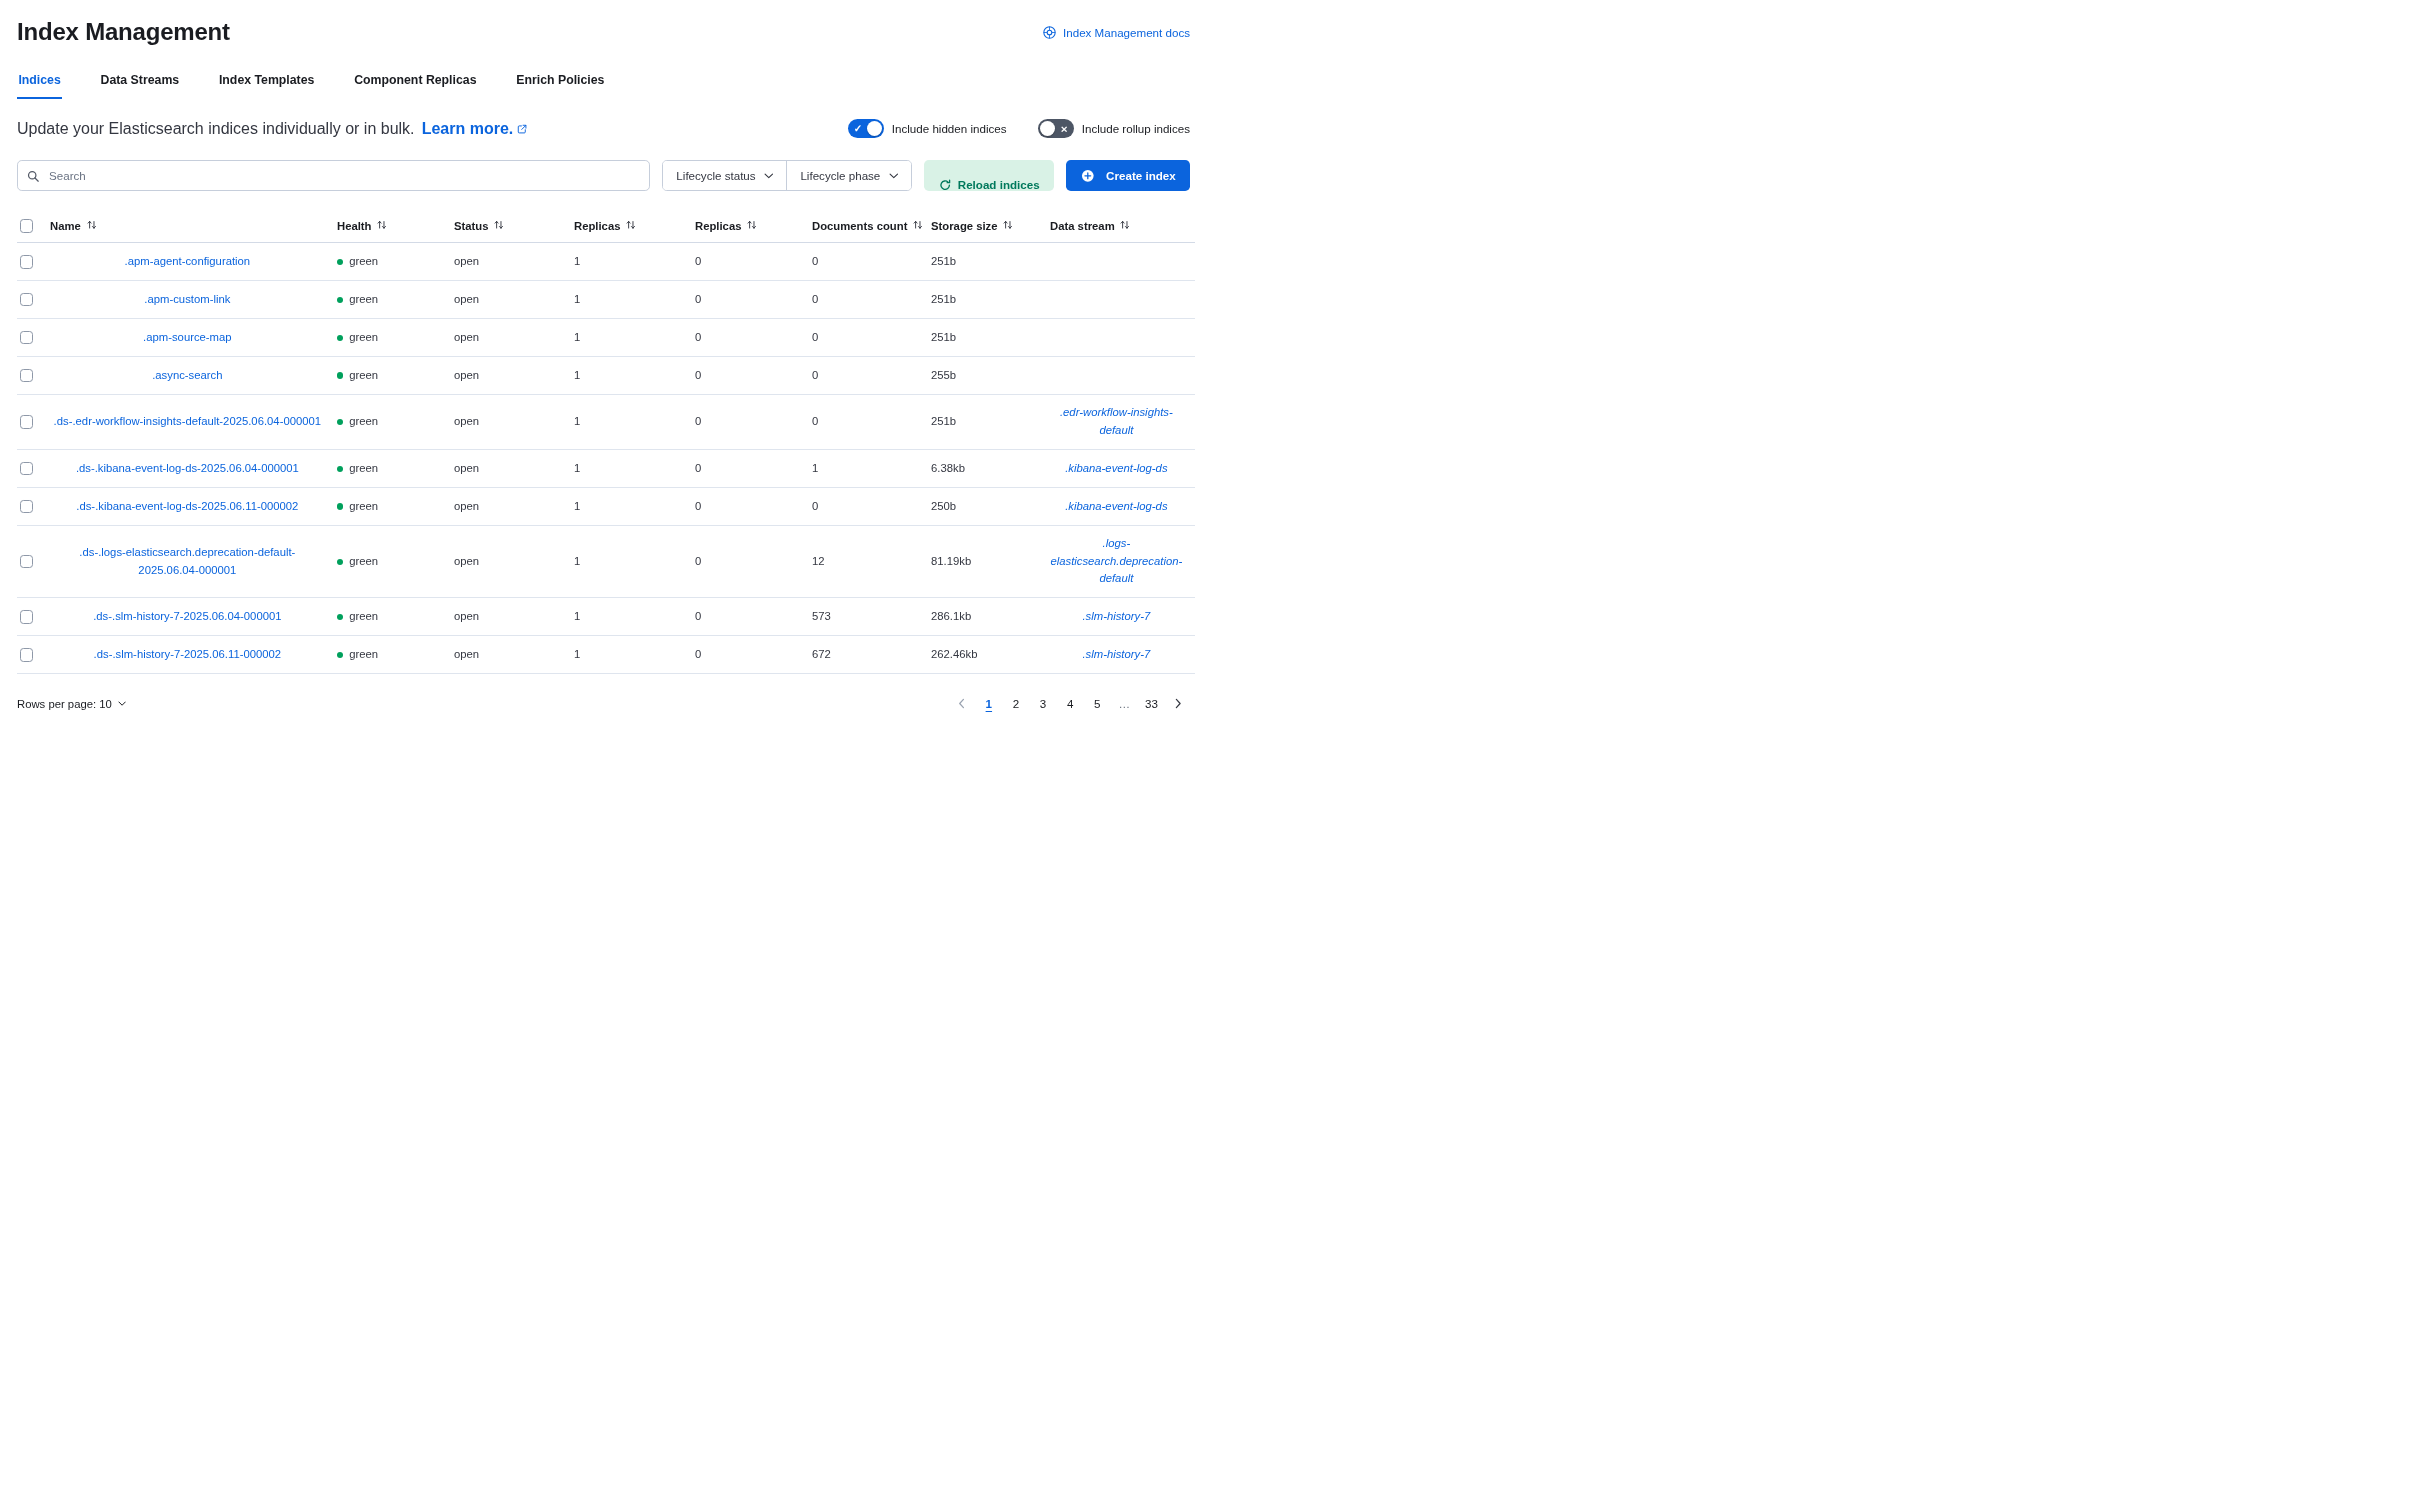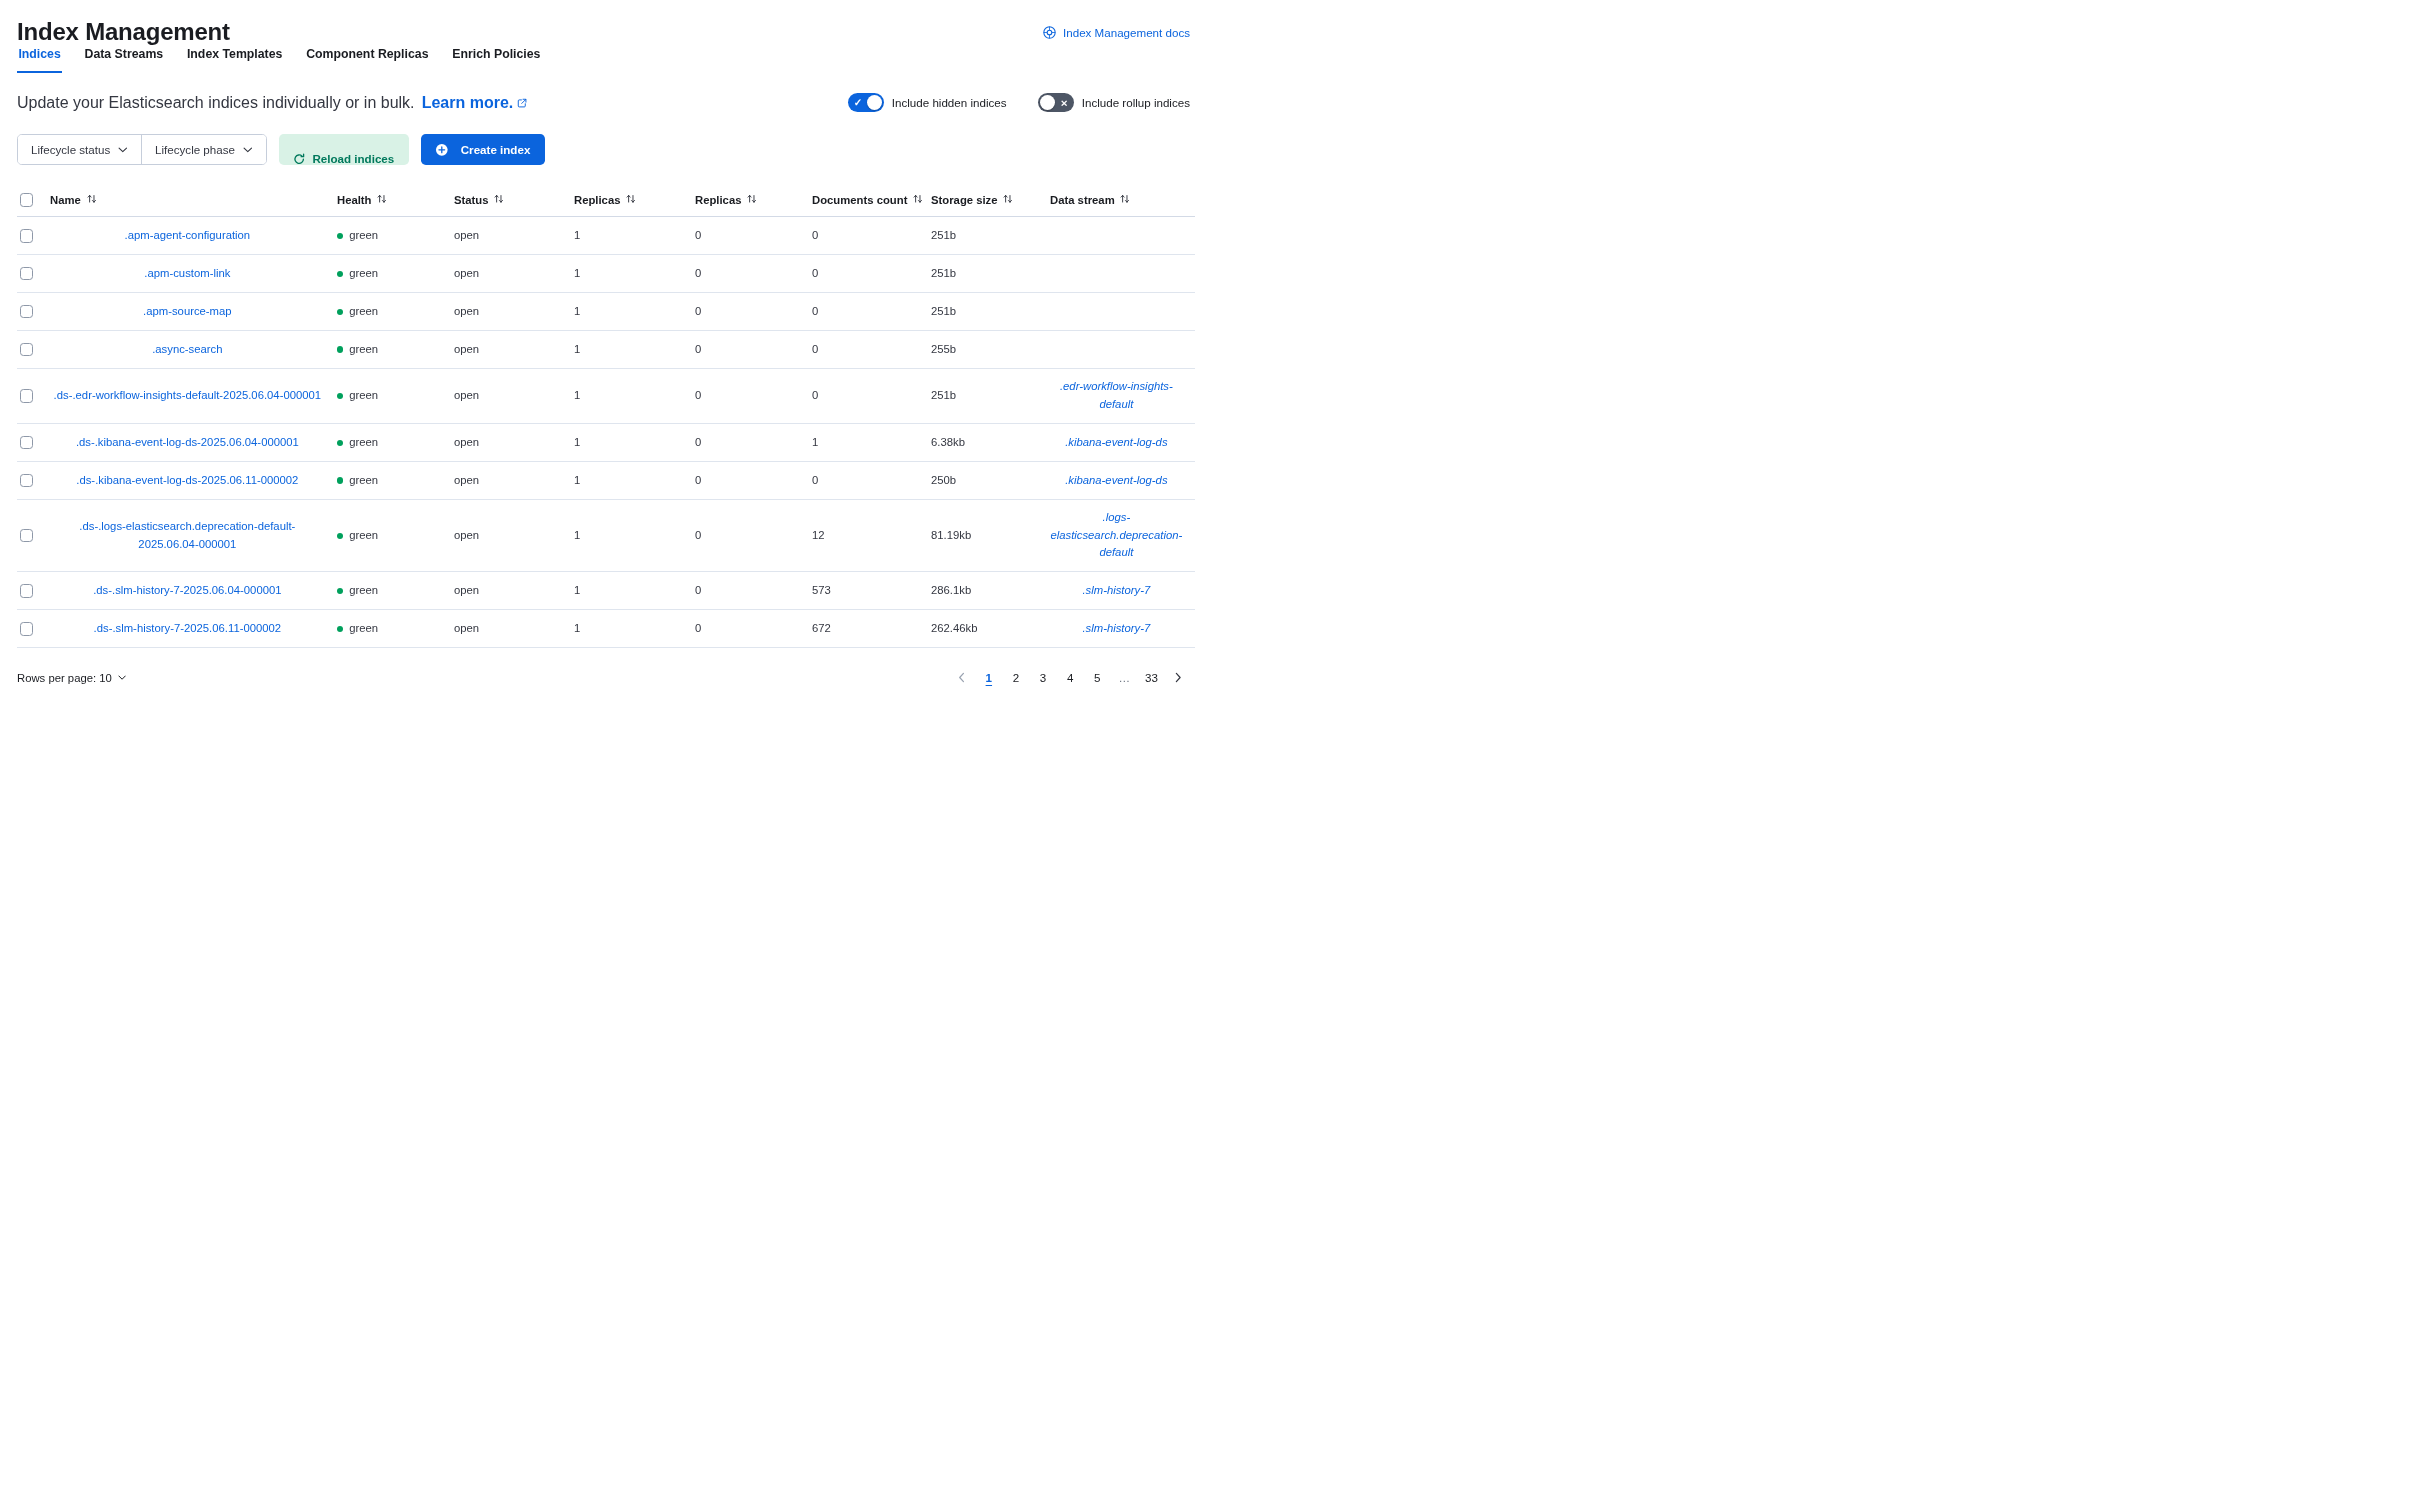--- a/index.html
+++ b/index.html
@@ -12,21 +12,21 @@
   }
   a { text-decoration: none; cursor: pointer; }
   .page { padding: 18px 17px 23px 17px; }
 
   
   .header-row { display: flex; justify-content: space-between; align-items: center; }
   .page-title { font-size: 24px; font-weight: 700; letter-spacing: -0.2px; }
   .docs-link { display: inline-flex; align-items: center; gap: 6.1px; color: #0b64dd; font-size: 11.6px; font-weight: 500; }
 
   
-  .tabs { display: flex; gap: 21px; }
+  .tabs { display: flex; gap: 37px; margin-top: 26px; }
   .tab { font-size: 12.3px; font-weight: 700; padding: 1.4px 1.4px 9.6px 1.4px; color: #1a1c21; cursor: pointer; border-bottom: 2px solid transparent; }
   .tab.active { color: #0b64dd; border-bottom-color: #0b64dd; }
 
   
   .desc-row { margin-top: 20.5px; display: flex; justify-content: space-between; align-items: center; }
   .desc { font-size: 16px; color: #343741; }
   .desc .learn-more { color: #0b64dd; font-weight: 600; margin-left: 2.7px; }
   .desc .ext-icon { margin-left: 4.1px; vertical-align: -0.7px; }
   .toggles { display: flex; align-items: center; gap: 31px; }
   .toggle { display: flex; align-items: center; gap: 8.2px; font-size: 11.6px; color: #1a1c21; }
@@ -135,20 +135,29 @@
         <span class="switch off">
           <span class="switch-glyph">×</span>
           <span class="switch-thumb"></span>
         </span>
         <span>Include rollup indices</span>
       </div>
     </div>
   </div>
 
   <div class="controls-row">
+    <div class="search-box">
+      <span class="search-icon">
+        <svg width="12.3" height="12.3" viewBox="0 0 16 16" fill="none" stroke="#535966" stroke-width="1.6" stroke-linecap="round">
+            <circle cx="6.8" cy="6.8" r="4.8"></circle>
+            <path d="m10.4 10.4 4.2 4.2"></path>
+          </svg>
+      </span>
+      <input class="search-input" type="text" placeholder="Search" style="">
+    </div>
     <div class="filter-group">
       <button class="filter-btn">
         <span>Lifecycle status</span>
         <span style="display:inline-flex;">
             <svg width="9.6" height="6.1" viewBox="0 0 14 9" fill="none" stroke="currentColor" stroke-width="1.6" stroke-linecap="round" stroke-linejoin="round">
               <path d="M1.5 1.5 7 7l5.5-5.5"></path>
             </svg>
           </span>
       </button>
       <button class="filter-btn">

